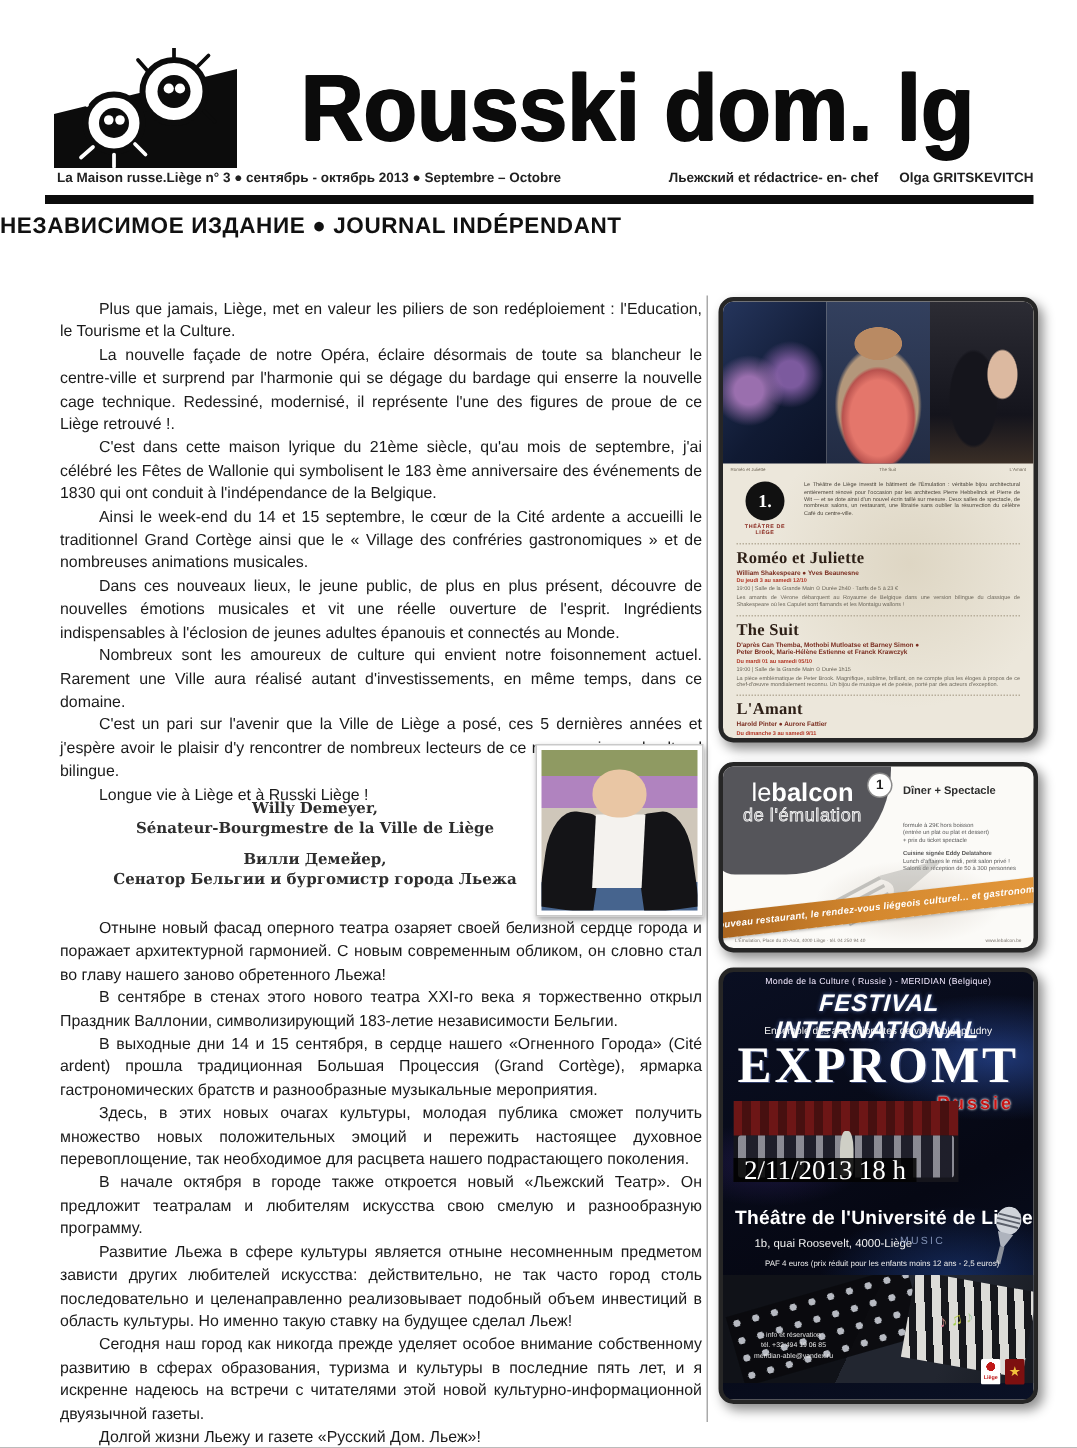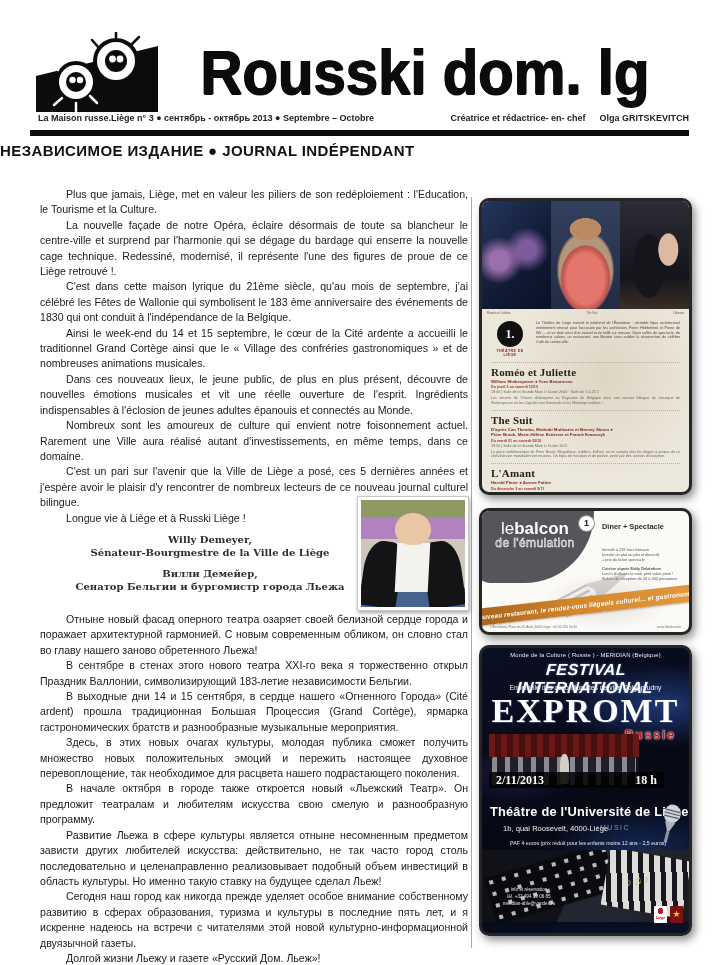--- a/index.html
+++ b/index.html
@@ -16,21 +16,21 @@
     font-size:9px;font-weight:700;color:#222;white-space:nowrap;}
   .mast-sub .grow{flex:1;}
   .rule{position:absolute;left:30px;top:130px;width:659px;height:6px;background:#0c0c0c;}
   .tagline{position:absolute;left:0;top:142px;width:718px;
     font-weight:700;font-size:15px;letter-spacing:.4px;color:#111;}
 
   
   .col-divider{position:absolute;left:471px;top:197px;width:1px;height:751px;background:#a9a9a9;}
   .article{position:absolute;width:428px;font-size:10.6px;line-height:15.4px;text-align:justify;color:#1a1a1a;}
   .article p{margin:0;text-indent:26px;}
-  #fr-text{left:40px;top:187px;}
+  #fr-text{left:40px;top:199px;}
   #ru-text{left:40px;top:612px;}
   .closing{margin-top:2px;}
 
   
   .sig{position:absolute;left:75px;top:534px;width:270px;text-align:center;
     font-family:"DejaVu Serif","Liberation Serif",serif;font-size:10px;line-height:12.5px;color:#2e2e2e;font-weight:600;}
   .sig .gap{height:9px;}
   .photo{position:absolute;left:357px;top:496px;width:104px;height:107px;background:#fff;
     border:1px solid #c9c9c9;box-shadow:1px 2px 4px rgba(0,0,0,.35);padding:3px;}
   .photo .inner{position:relative;width:100%;height:100%;overflow:hidden;
@@ -113,23 +113,23 @@
     font-family:"Liberation Serif","DejaVu Serif",serif;font-weight:700;font-size:34px;letter-spacing:2px;
     text-shadow:1px 1px 0 #33406b;}
   .ex-russie{position:absolute;top:80px;right:13px;color:#c51414;font-weight:700;font-size:12px;letter-spacing:2px;
     text-shadow:0 0 2px #fff,0 0 1px #fff;}
   .ex-photo{position:absolute;left:7px;top:86px;width:150px;height:54px;overflow:hidden;background:#15151c;}
   .ex-curtain{position:absolute;left:0;top:0;right:0;height:42%;
     background:repeating-linear-gradient(90deg,#6d1616 0 6px,#471010 6px 12px);}
   .ex-players{position:absolute;left:2%;right:2%;bottom:6%;height:52%;opacity:.75;border-radius:2px;
     background:repeating-linear-gradient(90deg,rgba(205,205,215,.85) 0 5px,rgba(35,35,48,.95) 5px 13px);}
   .ex-conductor{position:absolute;left:47%;bottom:8%;width:9px;height:30px;background:#cfcfc6;border-radius:40% 40% 20% 20%;}
-  .ex-datebar{position:absolute;left:7px;top:124px;width:175px;height:16px;background:rgba(0,0,0,.85);
+  .ex-datebar{position:absolute;left:7px;top:124px;width:122px;height:16px;background:rgba(0,0,0,.85);
     display:flex;justify-content:space-between;align-items:center;padding:0 7px;box-sizing:border-box;
-    font-size:12px;font-weight:700;font-family:"Liberation Serif",serif;}
+    font-size:18px;font-weight:400;font-family:"Liberation Serif",serif;}
   .ex-venue{position:absolute;left:8px;top:156px;font-size:12.8px;font-weight:700;letter-spacing:.2px;}
   .ex-addr{position:absolute;left:9px;top:176px;font-size:7.6px;color:#f0f0f0;margin-left:12px;}
   .ex-music{position:absolute;left:118px;top:176px;font-size:7px;letter-spacing:1.5px;color:#93a4c9;opacity:.85;}
   .ex-mic{position:absolute;right:7px;top:156px;transform:rotate(14deg);}
   .ex-paf{position:absolute;left:28px;top:192px;font-size:5.3px;color:#eaeaea;}
   .ex-acc{position:absolute;left:0;top:202px;width:100%;height:72px;overflow:hidden;
     background:linear-gradient(115deg,#101218 0 45%,#222630 45% 72%,#171a21);}
   .keys1{position:absolute;left:6px;top:10px;width:125px;height:48px;transform:rotate(-16deg);opacity:.9;
     background:radial-gradient(circle 2.5px at 6px 6px,#c9cdd4 95%,transparent)0 0/13px 12px,#0a0b0e;}
   .keys2{position:absolute;right:2px;top:4px;width:82px;height:58px;transform:rotate(10deg);
@@ -177,21 +177,21 @@
           <line x1="80" y1="6" x2="80" y2="0"></line>
         <line x1="96" y1="12" x2="103" y2="5"></line>
           <line x1="100" y1="42" x2="107" y2="49"></line>
       </g>
     </svg>
   </div>
   <div class="mast-title">Rousski dom. lg</div>
   <div class="mast-sub">
     <span>La Maison russe.Liège n° 3  ●  сентябрь - октябрь 2013  ●  Septembre – Octobre</span>
     <span class="grow"></span>
-    <span>Créatrice et rédactrice- en- chef</span>
+    <span>Льежский et rédactrice- en- chef</span>
     <span>Olga GRITSKEVITCH</span>
   </div>
   <div class="rule"></div>
   <div class="tagline">НЕЗАВИСИМОЕ ИЗДАНИЕ   ●   JOURNAL INDÉPENDANT</div>
 
   <div class="col-divider"></div>
 
   <div class="article" id="fr-text">
     <p>Plus que jamais, Liège, met en valeur les piliers de son redéploiement : l'Education, le Tourisme et la Culture.</p>
     <p>La nouvelle façade de notre Opéra, éclaire désormais de toute sa blancheur le centre-ville et surprend par l'harmonie qui se dégage du bardage qui enserre la nouvelle cage technique. Redessiné, modernisé, il représente l'une des figures de proue de ce Liège retrouvé !.</p>

